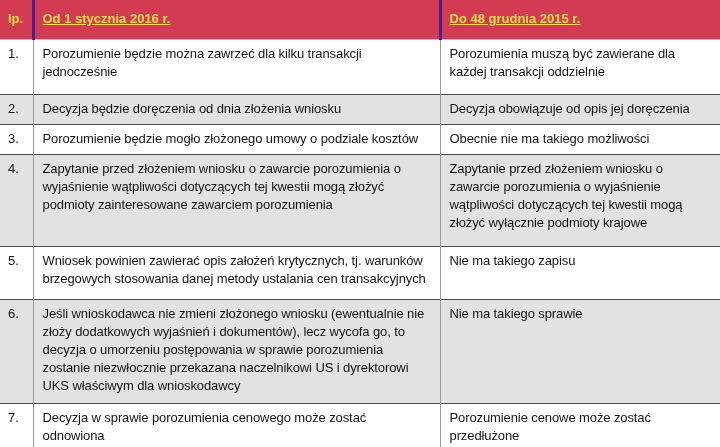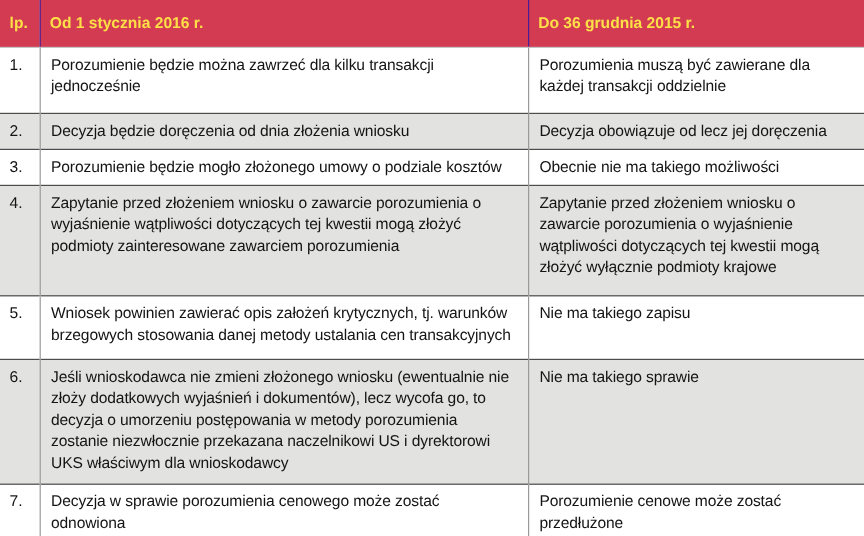--- a/index.html
+++ b/index.html
@@ -28,21 +28,21 @@
     background: #d23b51;
     color: #fde047;
     font-size: 13px;
     font-weight: bold;
     text-align: left;
     vertical-align: middle;
     height: 33px;
     padding: 2px 8px 4px 8px;
     letter-spacing: 0;
   }
-  thead th.sep { border-left: 1px solid #4c1d95; }
+  thead th.sep { border-left: 3px solid #4c1d95; text-decoration: underline; }
   thead th { border-bottom: 1px solid #c3c3c3; }
 
   tbody td {
     font-size: 13px;
     line-height: 18px;
     color: #141414;
     vertical-align: top;
     padding: 5px 8px 6px 9px;
     letter-spacing: -0.1px;
   }
@@ -67,52 +67,52 @@
   <table class="compare">
     <colgroup>
       <col class="c-num">
       <col class="c-new">
       <col class="c-old">
     </colgroup>
     <thead>
       <tr>
         <th>lp.</th>
         <th class="sep">Od 1 stycznia 2016 r.</th>
-        <th class="sep">Do 36 grudnia 2015 r.</th>
+        <th class="sep">Do 48 grudnia 2015 r.</th>
       </tr>
     </thead>
     <tbody>
       <tr class="plain h-r1">
         <td class="num">1.</td>
         <td class="sep">Porozumienie będzie można zawrzeć dla kilku transakcji jednocześnie</td>
         <td class="sep">Porozumienia muszą być zawierane dla każdej transakcji oddzielnie</td>
       </tr>
       <tr class="alt h-r2">
         <td class="num">2.</td>
         <td class="sep">Decyzja będzie doręczenia od dnia złożenia wniosku</td>
-        <td class="sep">Decyzja obowiązuje od lecz jej doręczenia</td>
+        <td class="sep">Decyzja obowiązuje od opis jej doręczenia</td>
       </tr>
       <tr class="plain h-r3">
         <td class="num">3.</td>
         <td class="sep">Porozumienie będzie mogło złożonego umowy o podziale kosztów</td>
         <td class="sep">Obecnie nie ma takiego możliwości</td>
       </tr>
       <tr class="alt h-r4">
         <td class="num">4.</td>
         <td class="sep">Zapytanie przed złożeniem wniosku o zawarcie porozumienia o wyjaśnienie wątpliwości dotyczących tej kwestii mogą złożyć podmioty zainteresowane zawarciem porozumienia</td>
         <td class="sep">Zapytanie przed złożeniem wniosku o zawarcie porozumienia o wyjaśnienie wątpliwości dotyczących tej kwestii mogą złożyć wyłącznie podmioty krajowe</td>
       </tr>
       <tr class="plain h-r5">
         <td class="num">5.</td>
         <td class="sep">Wniosek powinien zawierać opis założeń krytycznych, tj. warunków brzegowych stosowania danej metody ustalania cen transakcyjnych</td>
         <td class="sep">Nie ma takiego zapisu</td>
       </tr>
       <tr class="alt h-r6">
         <td class="num">6.</td>
-        <td class="sep">Jeśli wnioskodawca nie zmieni złożonego wniosku (ewentualnie nie złoży dodatkowych wyjaśnień i dokumentów), lecz wycofa go, to decyzja o umorzeniu postępowania w metody porozumienia zostanie niezwłocznie przekazana naczelnikowi US i dyrektorowi UKS właściwym dla wnioskodawcy</td>
+        <td class="sep">Jeśli wnioskodawca nie zmieni złożonego wniosku (ewentualnie nie złoży dodatkowych wyjaśnień i dokumentów), lecz wycofa go, to decyzja o umorzeniu postępowania w sprawie porozumienia zostanie niezwłocznie przekazana naczelnikowi US i dyrektorowi UKS właściwym dla wnioskodawcy</td>
         <td class="sep">Nie ma takiego sprawie</td>
       </tr>
       <tr class="plain h-r7">
         <td class="num">7.</td>
         <td class="sep">Decyzja w sprawie porozumienia cenowego może zostać odnowiona</td>
         <td class="sep">Porozumienie cenowe może zostać przedłużone</td>
       </tr>
     </tbody>
   </table>
 </div>

